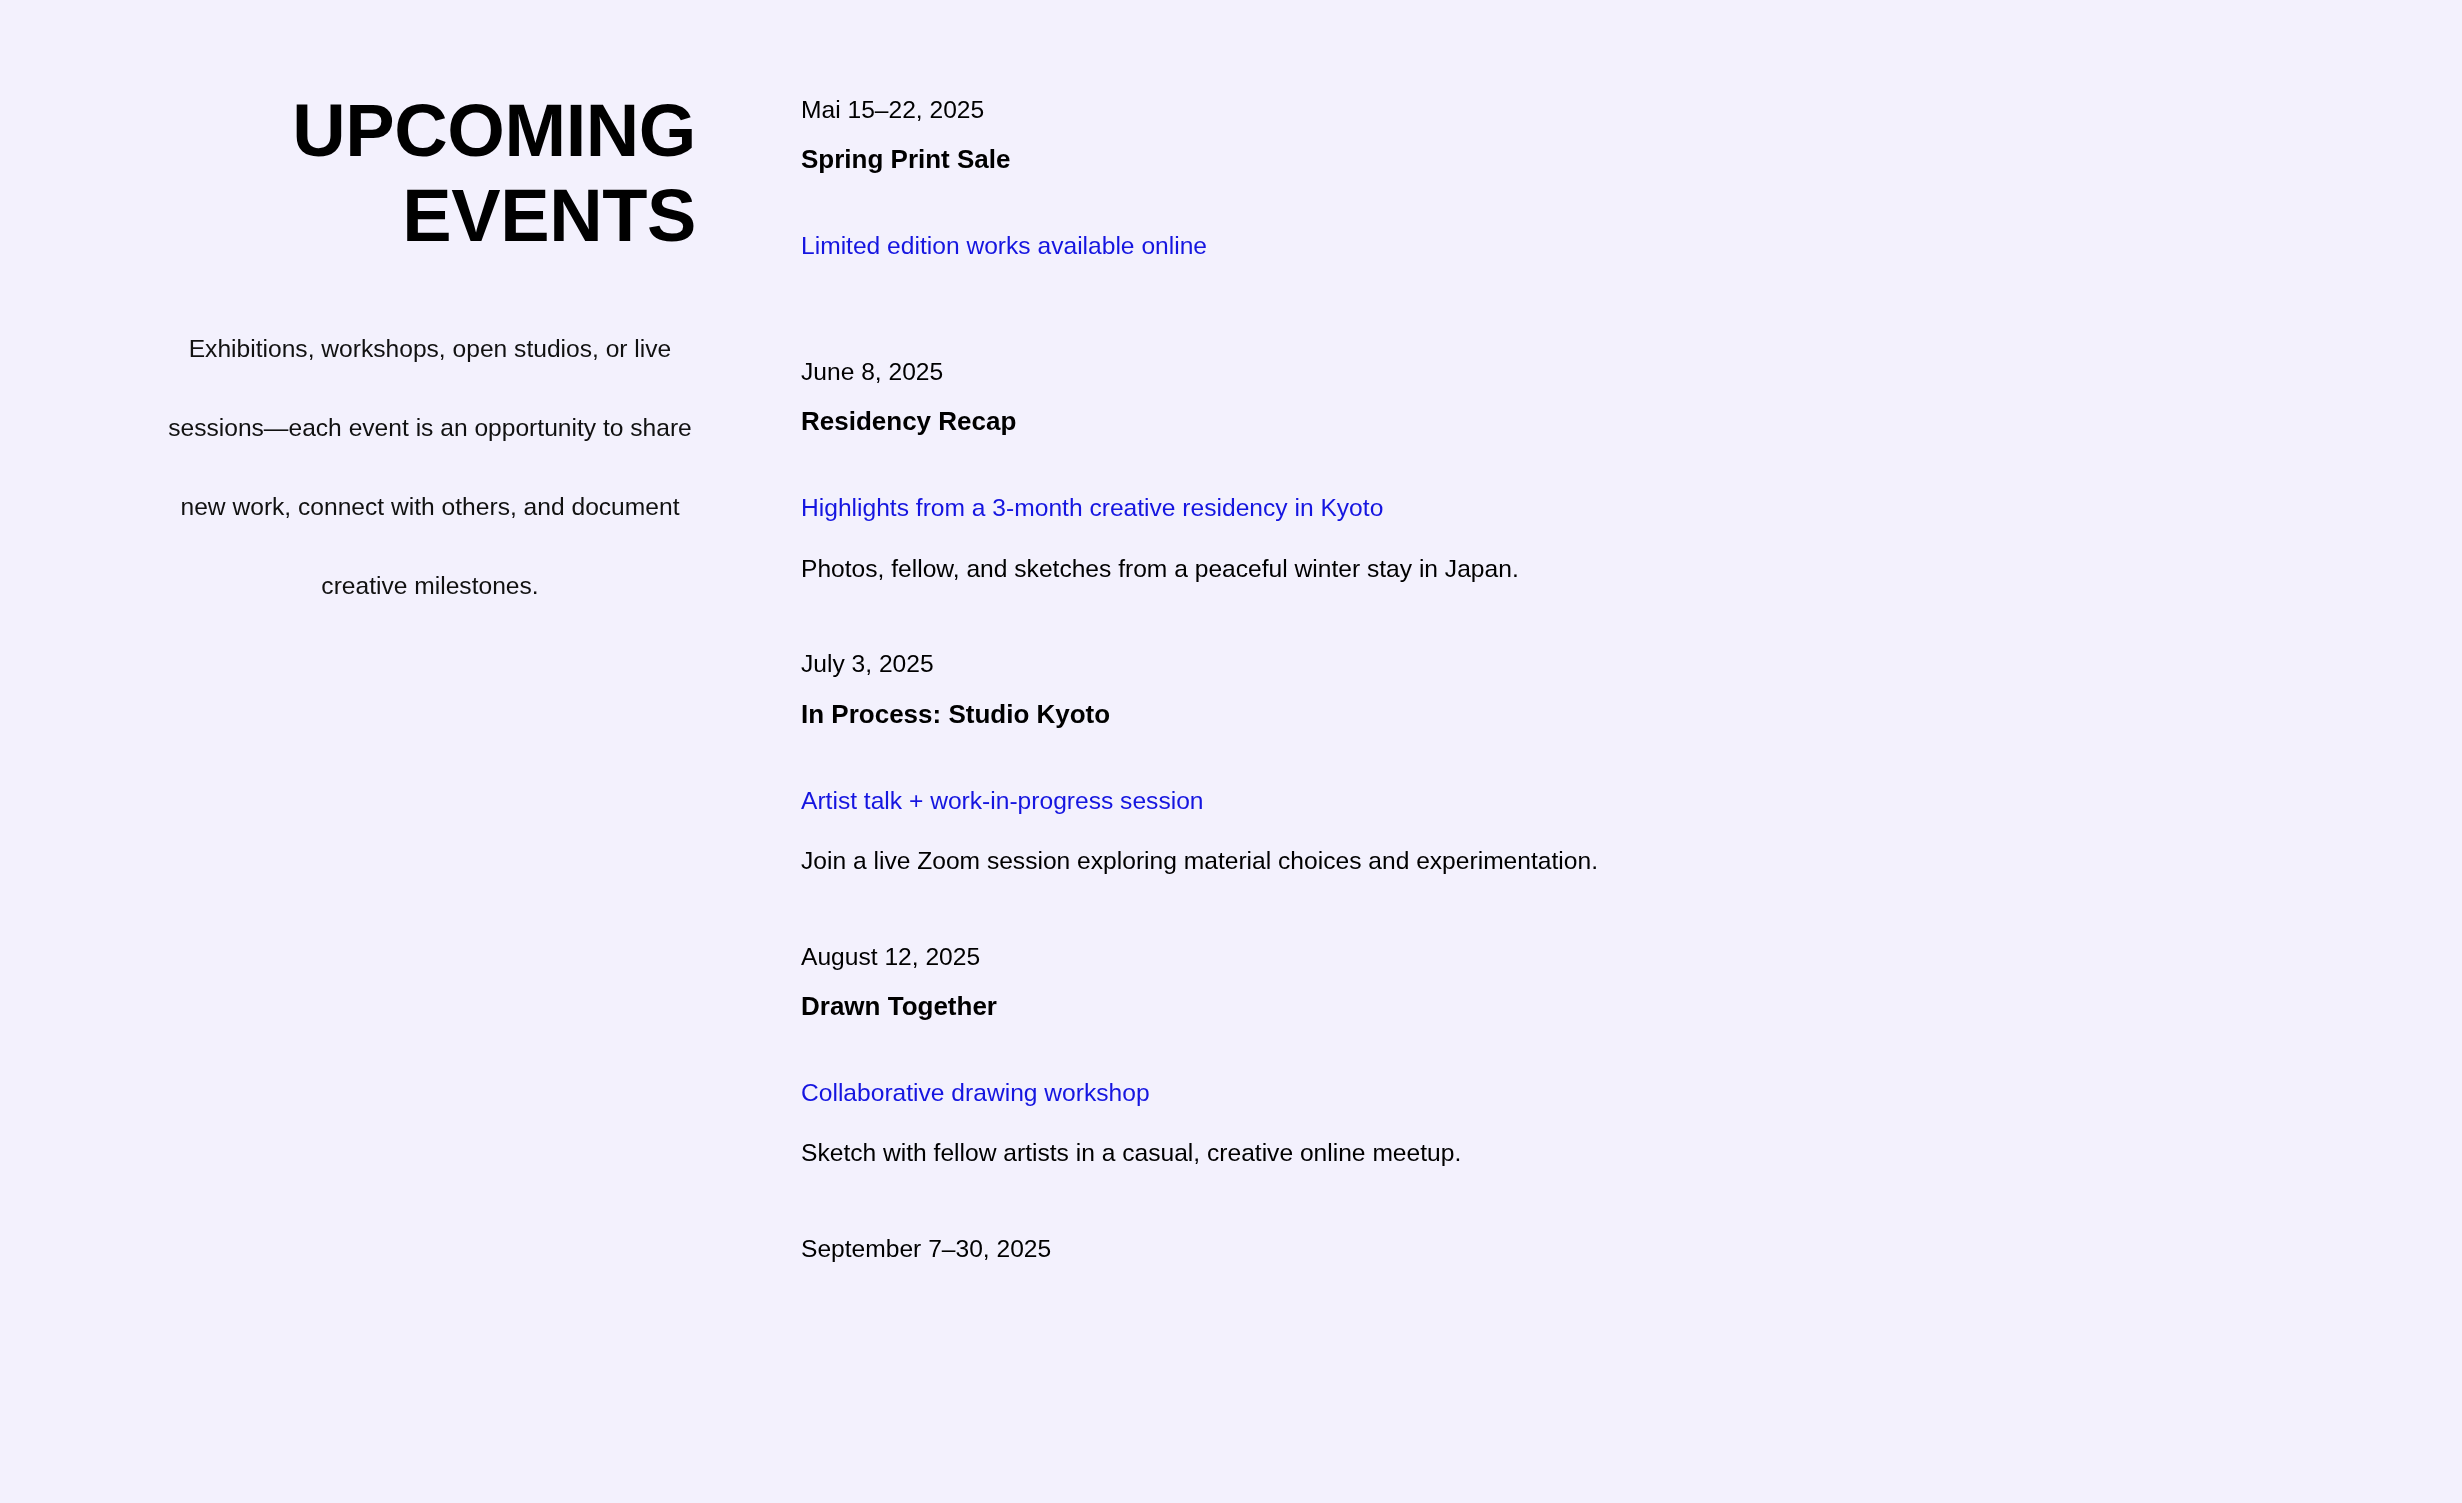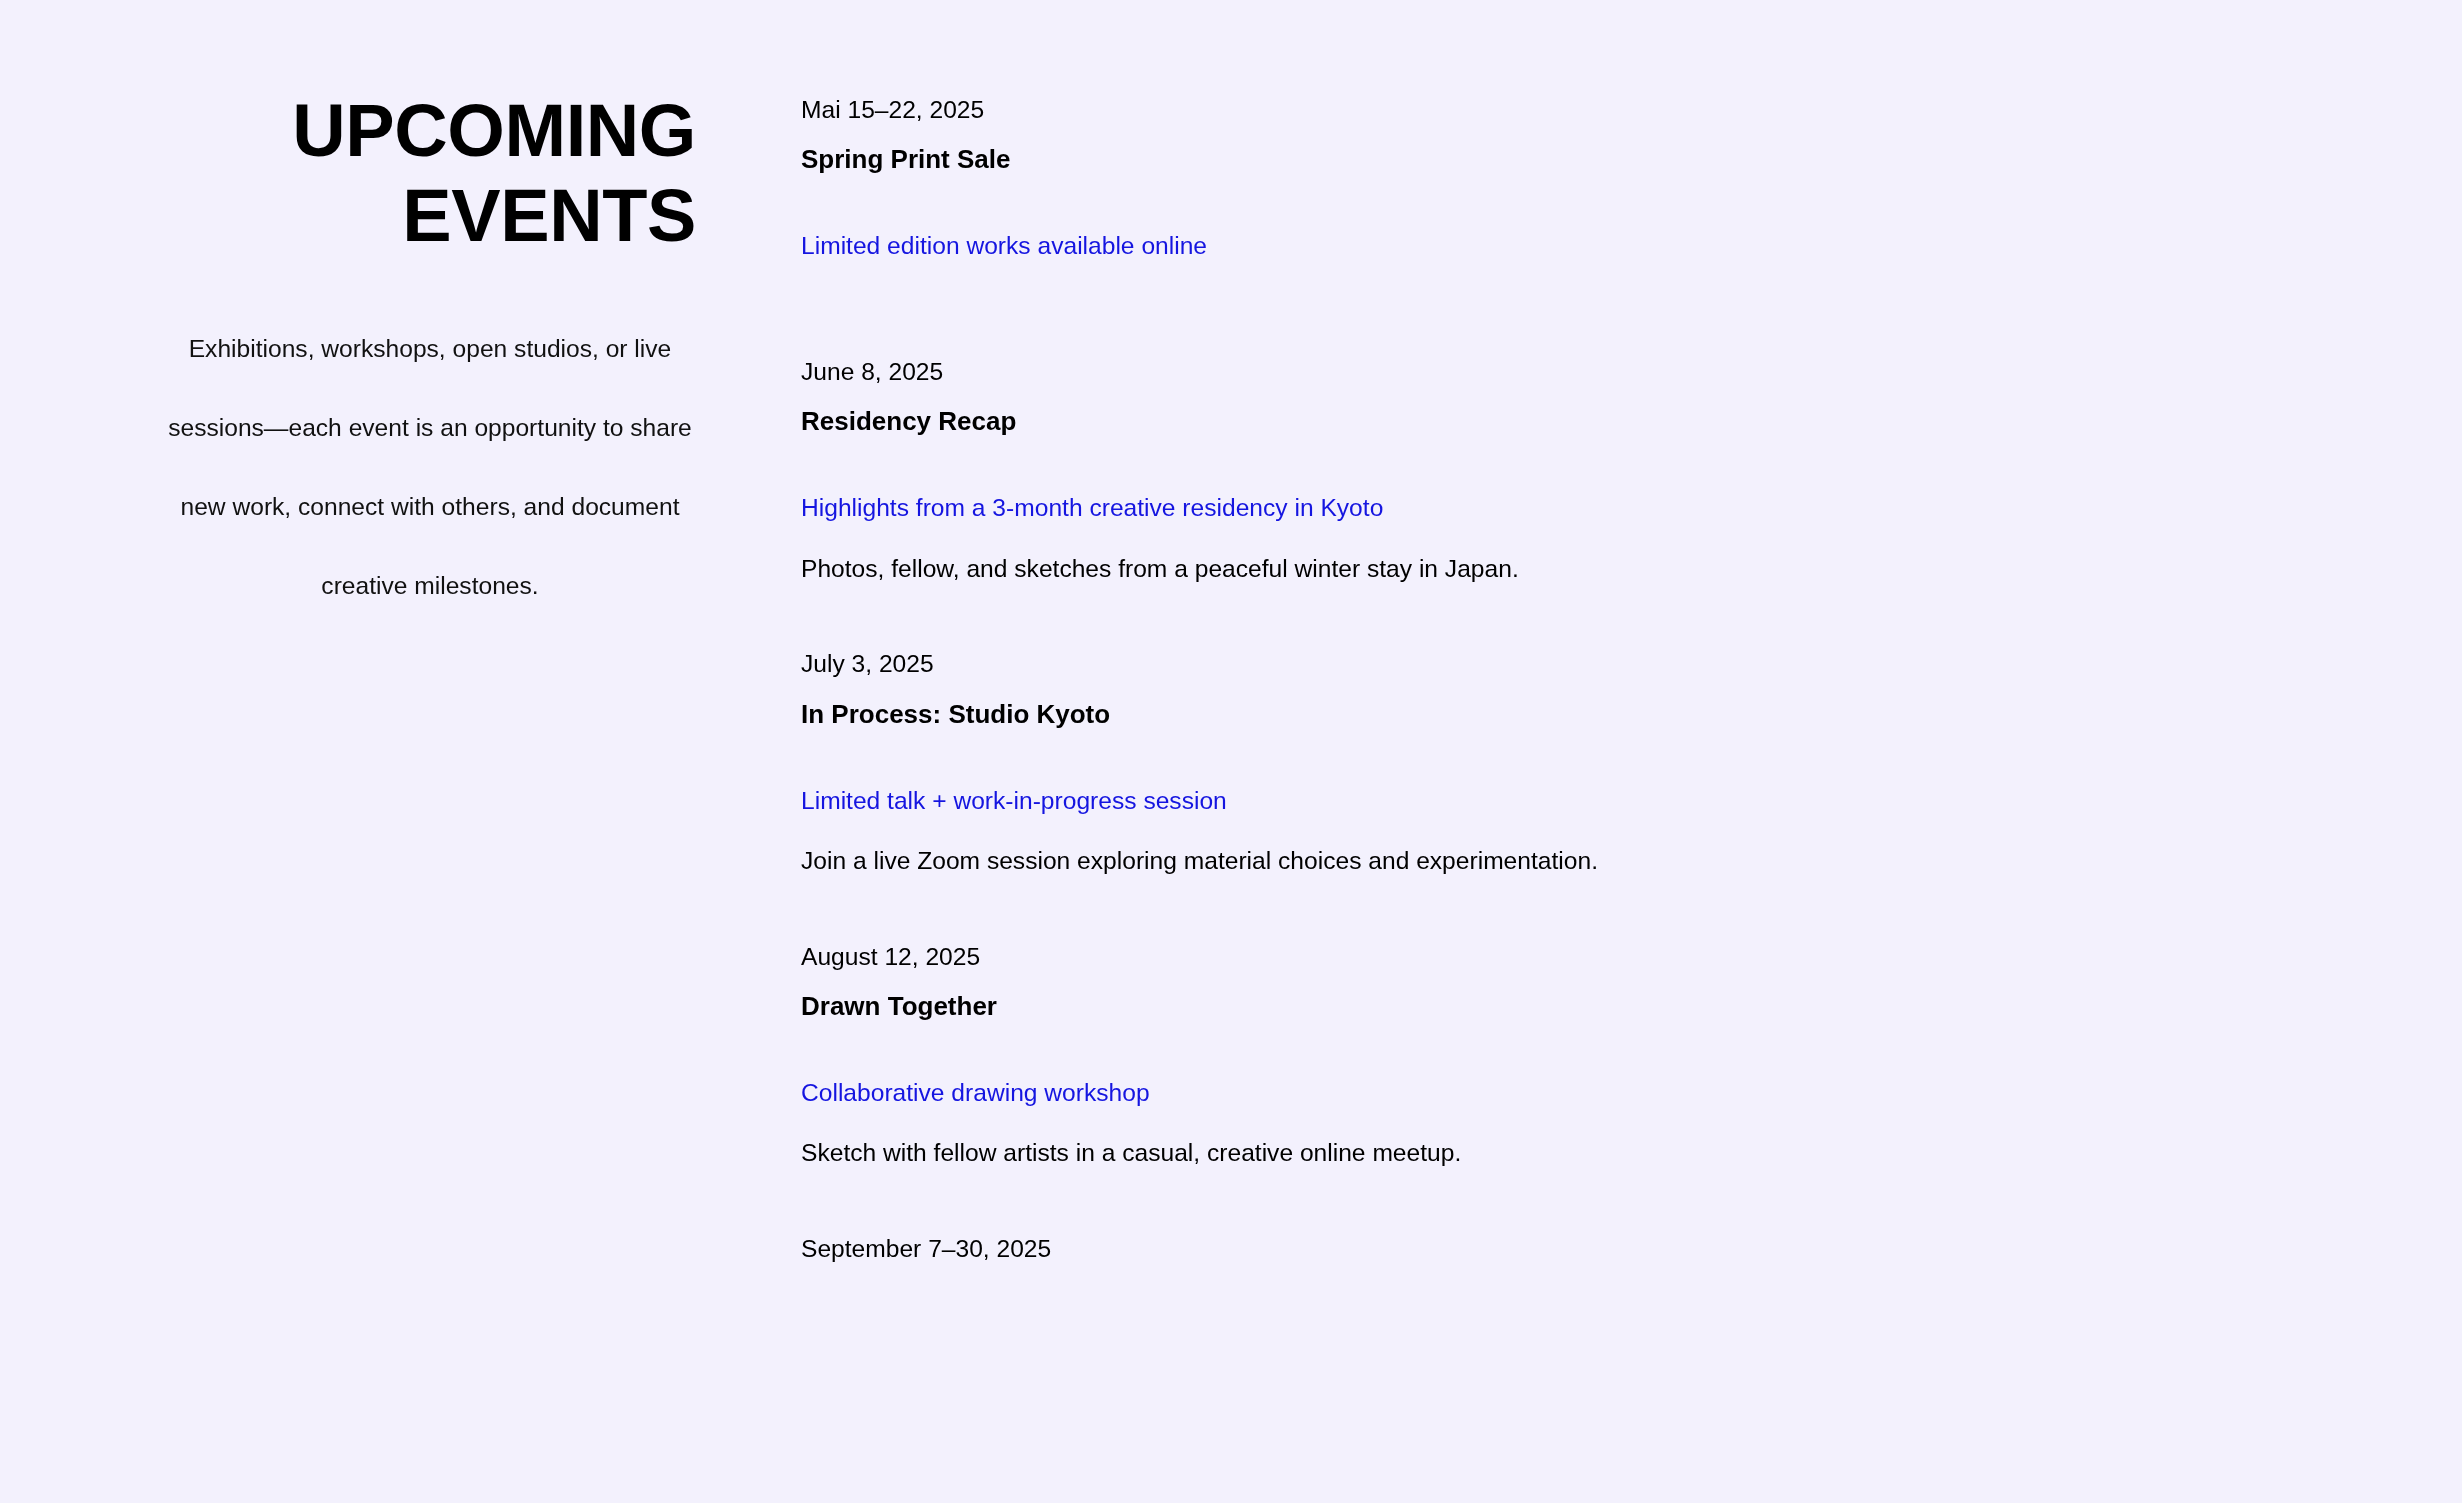--- a/index.html
+++ b/index.html
@@ -134,21 +134,21 @@
       <div class="event">
         <div class="event-date">June 8, 2025</div>
         <div class="event-title">Residency Recap</div>
         <a class="event-link">Highlights from a 3-month creative residency in Kyoto</a>
         <div class="event-desc">Photos, fellow, and sketches from a peaceful winter stay in Japan.</div>
       </div>
 
       <div class="event">
         <div class="event-date">July 3, 2025</div>
         <div class="event-title">In Process: Studio Kyoto</div>
-        <a class="event-link">Limited talk + work-in-progress session</a>
+        <a class="event-link">Artist talk + work-in-progress session</a>
         <div class="event-desc">Join a live Zoom session exploring material choices and experimentation.</div>
       </div>
 
       <div class="event">
         <div class="event-date">August 12, 2025</div>
         <div class="event-title">Drawn Together</div>
         <a class="event-link">Collaborative drawing workshop</a>
         <div class="event-desc">Sketch with fellow artists in a casual, creative online meetup.</div>
       </div>
 

